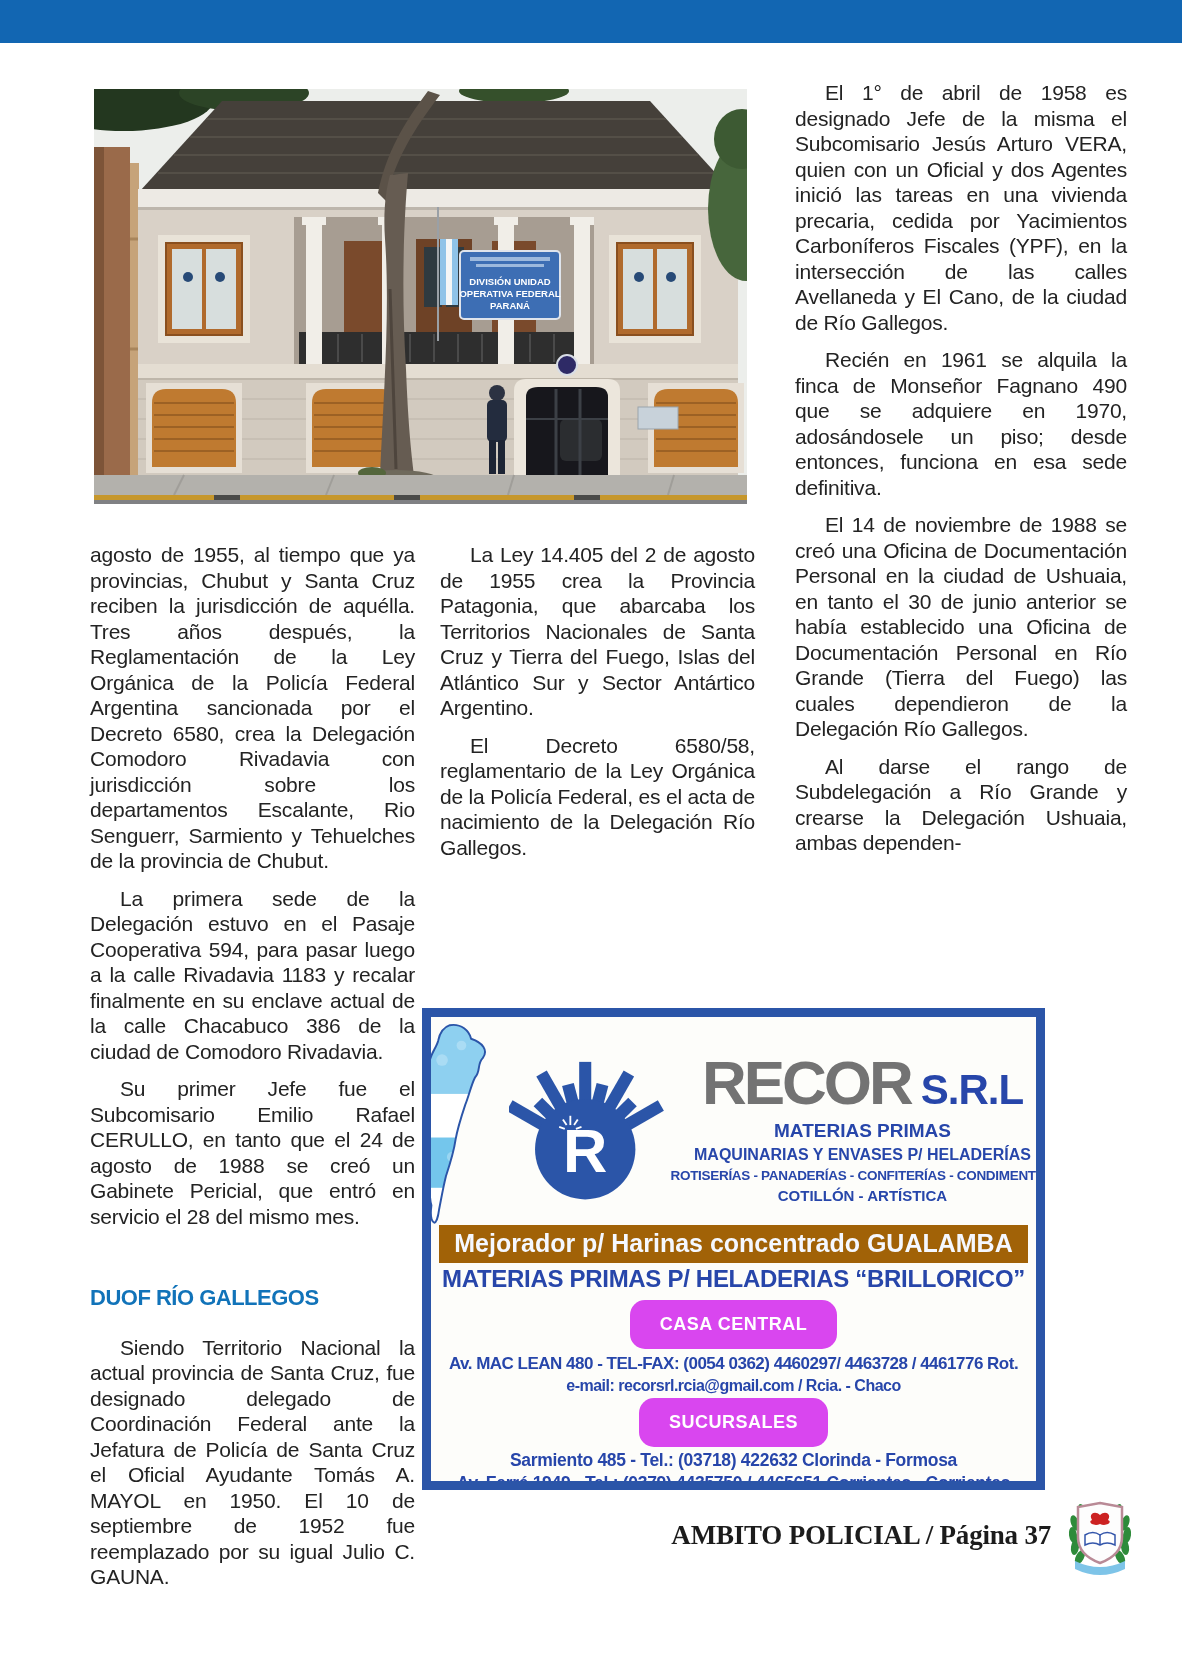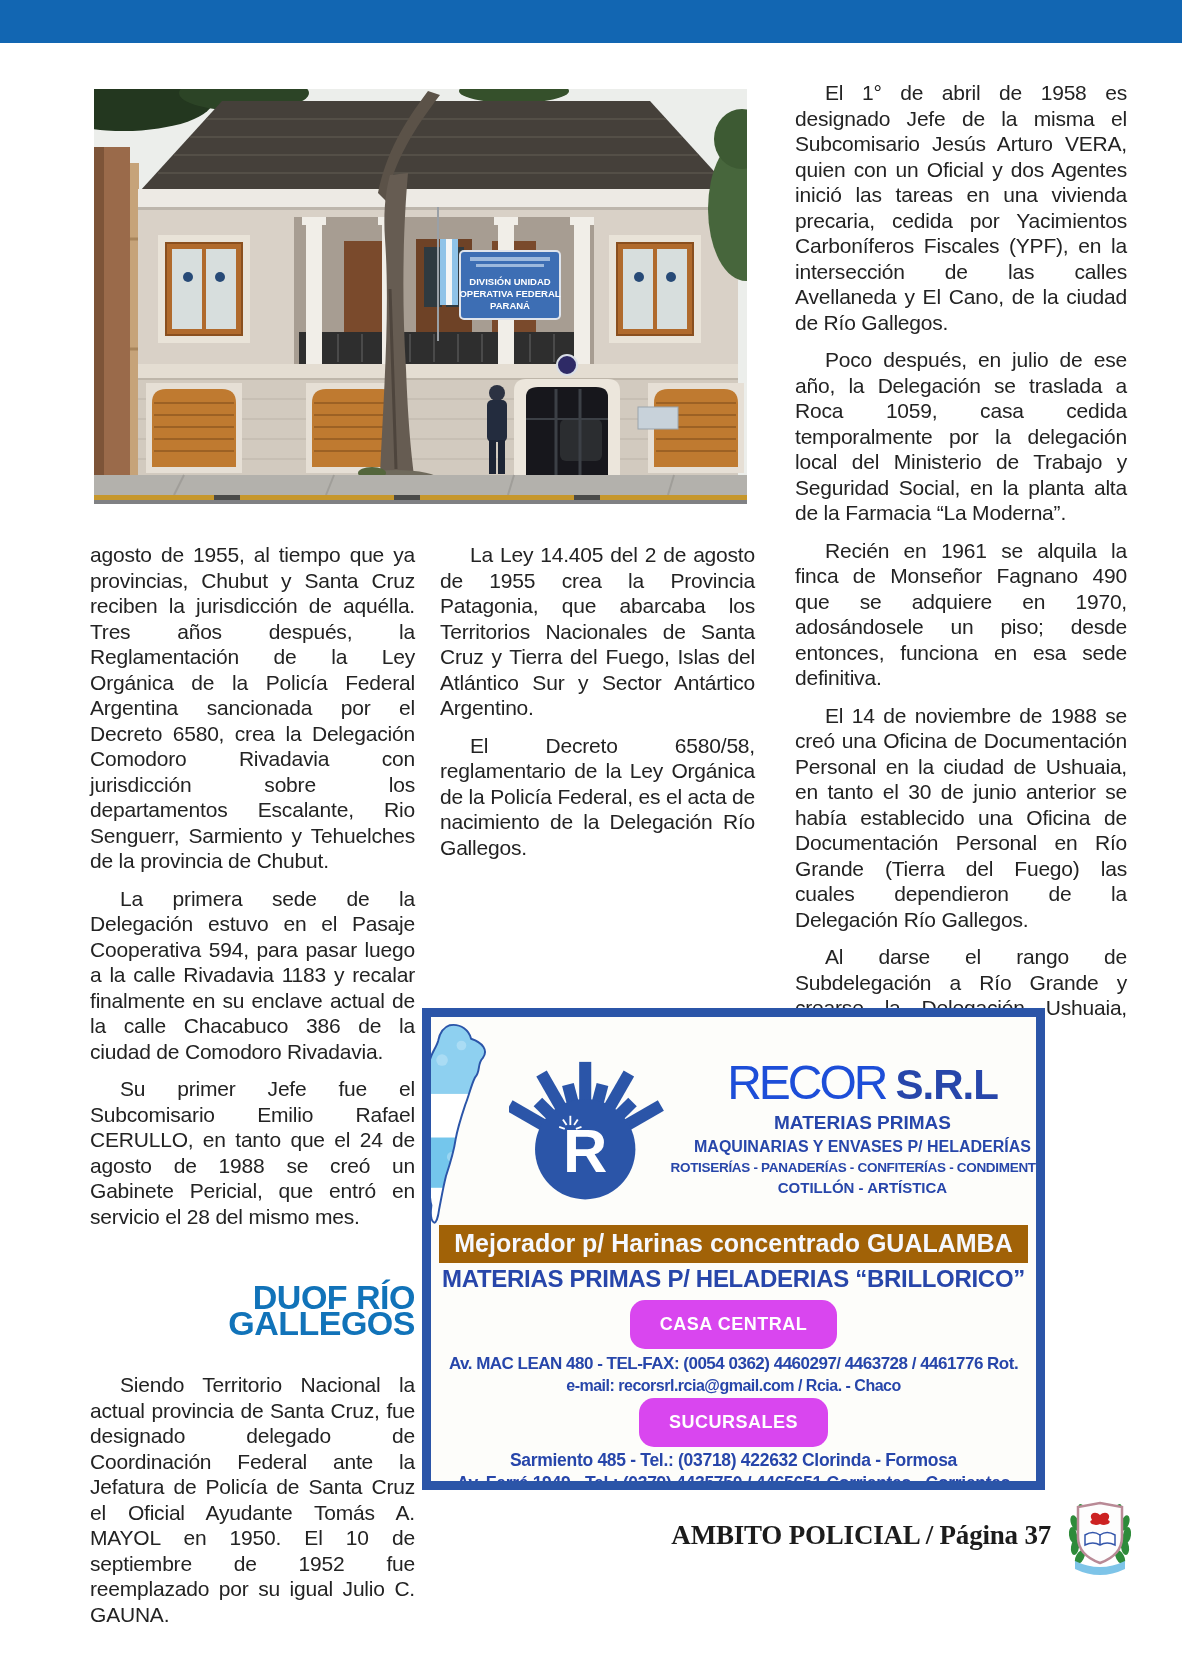--- a/index.html
+++ b/index.html
@@ -8,32 +8,32 @@
   .topbar{position:absolute;left:0;top:0;width:1182px;height:43px;background:#1266b2;}
   .photo{position:absolute;left:90px;top:85px;width:653px;height:415px;margin:4px;}
   .photo svg{display:block;}
   .col{position:absolute;color:#232323;font-size:21px;line-height:25.5px;text-align:justify;
        letter-spacing:-0.2px;}
   .col p{margin:0 0 12px 0;}
   .col p.indent{text-indent:30px;}
   .col-left{left:90px;top:542px;width:325px;}
   .col-mid{left:440px;top:542px;width:315px;}
   .col-right{left:795px;top:80px;width:332px;}
-  .heading{color:#1173b9;font-size:34px;font-weight:bold;letter-spacing:-0.5px;
-           margin:56px 0 36px 0;text-align:right;}
+  .heading{color:#1173b9;font-size:22px;font-weight:bold;letter-spacing:-0.5px;
+           margin:56px 0 24px 0;text-align:left;}
   
   .ad{position:absolute;left:422px;top:1008px;width:623px;height:482px;box-sizing:border-box;
       border:9px solid #2b55a8;background:#fdfdfa;padding:8px 6px 6px 6px;text-align:center;
       color:#2746aa;overflow:hidden;}
   .ad-top{display:flex;align-items:center;justify-content:center;gap:4px;height:196px;}
   .ad-map{flex:0 0 92px;}
   .ad-sun{flex:0 0 158px;margin-top:6px;}
   .ad-brand-block{flex:1;display:flex;flex-direction:column;align-items:center;margin-top:4px;}
   .ad-brand-line{display:flex;align-items:baseline;gap:10px;white-space:nowrap;}
-  .ad-brand{font-size:48px;font-weight:normal;letter-spacing:-3px;color:#1d4ed8;}
+  .ad-brand{font-size:62px;font-weight:bold;letter-spacing:-3px;color:#737373;}
   .ad-brand-suffix{font-size:42px;font-weight:bold;letter-spacing:-1px;color:#2746aa;}
   .ad-t1{font-size:19px;font-weight:bold;margin-top:2px;}
   .ad-t2{font-size:16px;font-weight:bold;margin-top:4px;}
   .ad-t3{font-size:13.5px;font-weight:bold;letter-spacing:-0.3px;margin-top:4px;white-space:nowrap;}
   .ad-t4{font-size:15px;font-weight:bold;margin-top:4px;}
   .ad-banner{background:#a16207;color:#f5f8ff;font-size:25px;font-weight:bold;
              padding:4px 0 5px 0;margin:4px 2px 2px 2px;white-space:nowrap;}
   .ad-subbanner{color:#2746aa;font-size:24px;font-weight:bold;letter-spacing:-0.3px;
                 margin:2px 0 4px 0;white-space:nowrap;}
   .pill{display:inline-block;background:#d946ef;color:#ffffff;font-size:18px;font-weight:bold;
@@ -236,21 +236,20 @@
     <p class="para indent">Siendo Territorio Nacional la actual provincia de Santa Cruz, fue designado delegado de Coordinación Federal ante la Jefatura de Policía de Santa Cruz el Oficial Ayudante Tomás A. MAYOL en 1950. El 10 de septiembre de 1952 fue reemplazado por su igual Julio C. GAUNA.</p>
   </section>
 
   <section class="col col-mid">
     <p class="para indent">La Ley 14.405 del 2 de agosto de 1955 crea la Provincia Patagonia, que abarcaba los Territorios Nacionales de Santa Cruz y Tierra del Fuego, Islas del Atlántico Sur y Sector Antártico Argentino.</p>
     <p class="para indent">El Decreto 6580/58, reglamentario de la Ley Orgánica de la Policía Federal, es el acta de nacimiento de la Delegación Río Gallegos.</p>
   </section>
 
   <section class="col col-right">
     <p class="para indent">El 1° de abril de 1958 es designado Jefe de la misma el Subcomisario Jesús Arturo VERA, quien con un Oficial y dos Agentes inició las tareas en una vivienda precaria, cedida por Yacimientos Carboníferos Fiscales (YPF), en la intersección de las calles Avellaneda y El Cano, de la ciudad de Río Gallegos.</p>
-    <p class="para indent">Poco después, en julio de ese año, la Delegación se traslada a Roca 1059, casa cedida temporalmente por la delegación local del Ministerio de Trabajo y Seguridad Social, en la planta alta de la Farmacia “La Moderna”.</p>
     <p class="para indent">Recién en 1961 se alquila la finca de Monseñor Fagnano 490 que se adquiere en 1970, adosándosele un piso; desde entonces, funciona en esa sede definitiva.</p>
     <p class="para indent">El 14 de noviembre de 1988 se creó una Oficina de Documentación Personal en la ciudad de Ushuaia, en tanto el 30 de junio anterior se había establecido una Oficina de Documentación Personal en Río Grande (Tierra del Fuego) las cuales dependieron de la Delegación Río Gallegos.</p>
     <p class="para indent">Al darse el rango de Subdelegación a Río Grande y crearse la Delegación Ushuaia, ambas dependen-</p>
   </section>
 
   <aside class="ad">
     <div class="ad-top">
       <svg class="ad-map" viewBox="0 0 95 210" width="92" height="204">
         <defs>
           <clipPath id="argClip">

